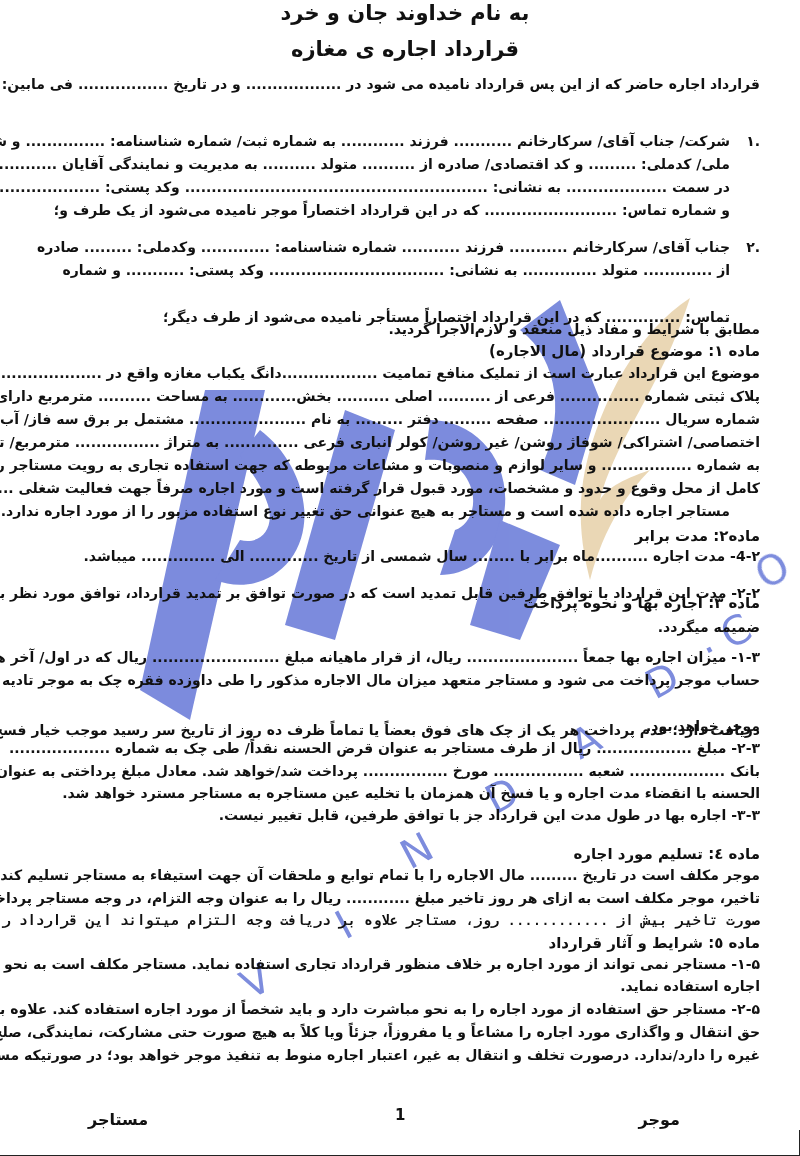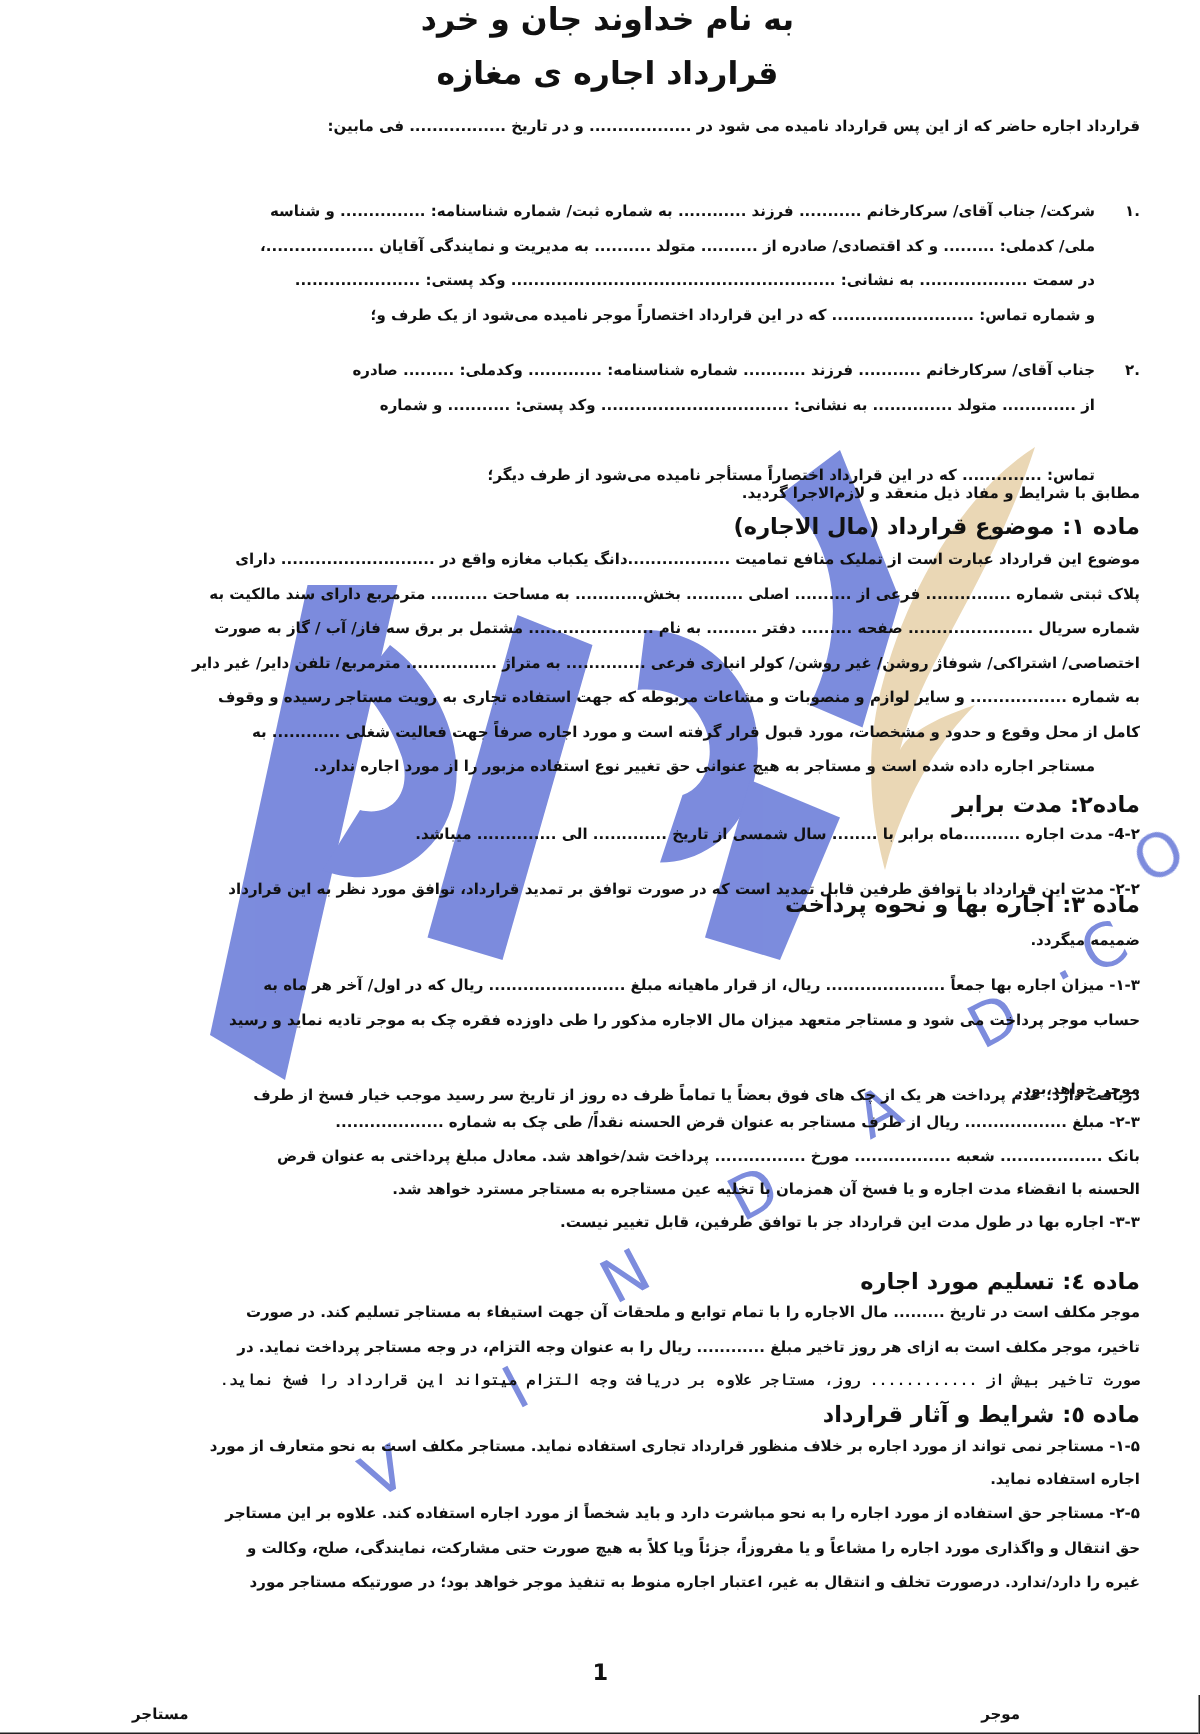--- a/index.html
+++ b/index.html
@@ -1,27 +1,27 @@
 <!DOCTYPE html>
 <html><head>
 <meta charset="utf-8">
 <style>
   html, body { margin: 0; padding: 0; background: #ffffff; }
   body { width: 800px; height: 1156px; position: relative; overflow: hidden;
          font-family: "DejaVu Sans", sans-serif; color: #111; }
   .page { position: absolute; left: 0; top: 0; width: 800px; height: 1156px; }
   .wm { position: absolute; left: 0; top: 0; width: 800px; height: 1156px; pointer-events: none; z-index: 1; }
   .content { position: absolute; left: 50px; top: 0; width: 710px; z-index: 2; direction: rtl; text-align: justify; }
-  .t { position: absolute; right: 0; width: 710px; font-size: 10px; line-height: 23px; font-weight: bold; white-space: nowrap; }
+  .t { position: absolute; right: 0; width: 710px; font-size: 14px; line-height: 23px; font-weight: bold; white-space: nowrap; }
   .center { text-align: center; left: 0; right: auto; }
   .h-main { font-size: 21px; font-weight: bold; }
   .h-art { font-size: 15px; font-weight: bold; }
   .ind { width: 680px; }
   .num { position: absolute; right: 0; }
-  .footer { position: absolute; top: 1138px; font-size: 10px; font-weight: bold; z-index: 2; }
+  .footer { position: absolute; top: 1110px; font-size: 16px; font-weight: bold; z-index: 2; }
   .frame-line { position: absolute; left: 0; width: 799px; top: 1155px; height: 1px; background: #222; z-index: 2; }
   .frame-right { position: absolute; right: 0; top: 1130px; width: 1px; height: 26px; background: #222; z-index: 2; }
 </style>
 </head>
 <body>
 
 <div class="page">
 
   <svg class="wm" viewBox="0 0 800 1156" xmlns="http://www.w3.org/2000/svg">
     <g opacity="0.55">

